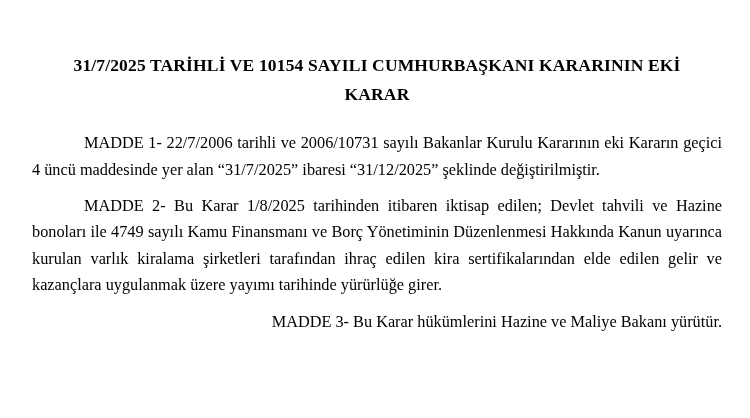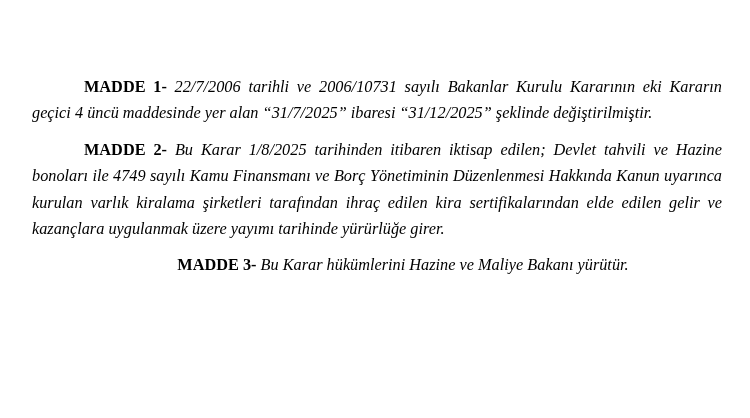--- a/index.html
+++ b/index.html
@@ -47,35 +47,38 @@
     hyphens: none;
   }
   .article.first {
     margin-top: 22px;
   }
   .article.second {
     margin-top: 8px;
   }
   .article.third {
     margin-top: 8px;
-    text-align: center;
+    text-align: right;
   }
   .art-label {
-    font-weight: bold;
+    font-weight: normal;
   }
   .art-body {
     font-weight: normal;
-    font-style: italic;
   }
 </style>
 </head>
 <body>
 
 <div class="page">
 
+  <h1 class="doc-title">
+    <span class="title-line-1">31/7/2025 TARİHLİ VE 10154 SAYILI CUMHURBAŞKANI KARARININ EKİ</span>
+    <span class="title-line-2">KARAR</span>
+  </h1>
 
   <p class="article first">
     <span class="art-label">MADDE 1-</span><span class="art-body"> 22/7/2006 tarihli ve 2006/10731 sayılı Bakanlar Kurulu Kararının eki Kararın geçici 4 üncü maddesinde yer alan “31/7/2025” ibaresi “31/12/2025” şeklinde değiştirilmiştir.</span>
   </p>
 
   <p class="article second">
     <span class="art-label">MADDE 2-</span><span class="art-body"> Bu Karar 1/8/2025 tarihinden itibaren iktisap edilen; Devlet tahvili ve Hazine bonoları ile 4749 sayılı Kamu Finansmanı ve Borç Yönetiminin Düzenlenmesi Hakkında Kanun uyarınca kurulan varlık kiralama şirketleri tarafından ihraç edilen kira sertifikalarından elde edilen gelir ve kazançlara uygulanmak üzere yayımı tarihinde yürürlüğe girer.</span>
   </p>
 
   <p class="article third">

